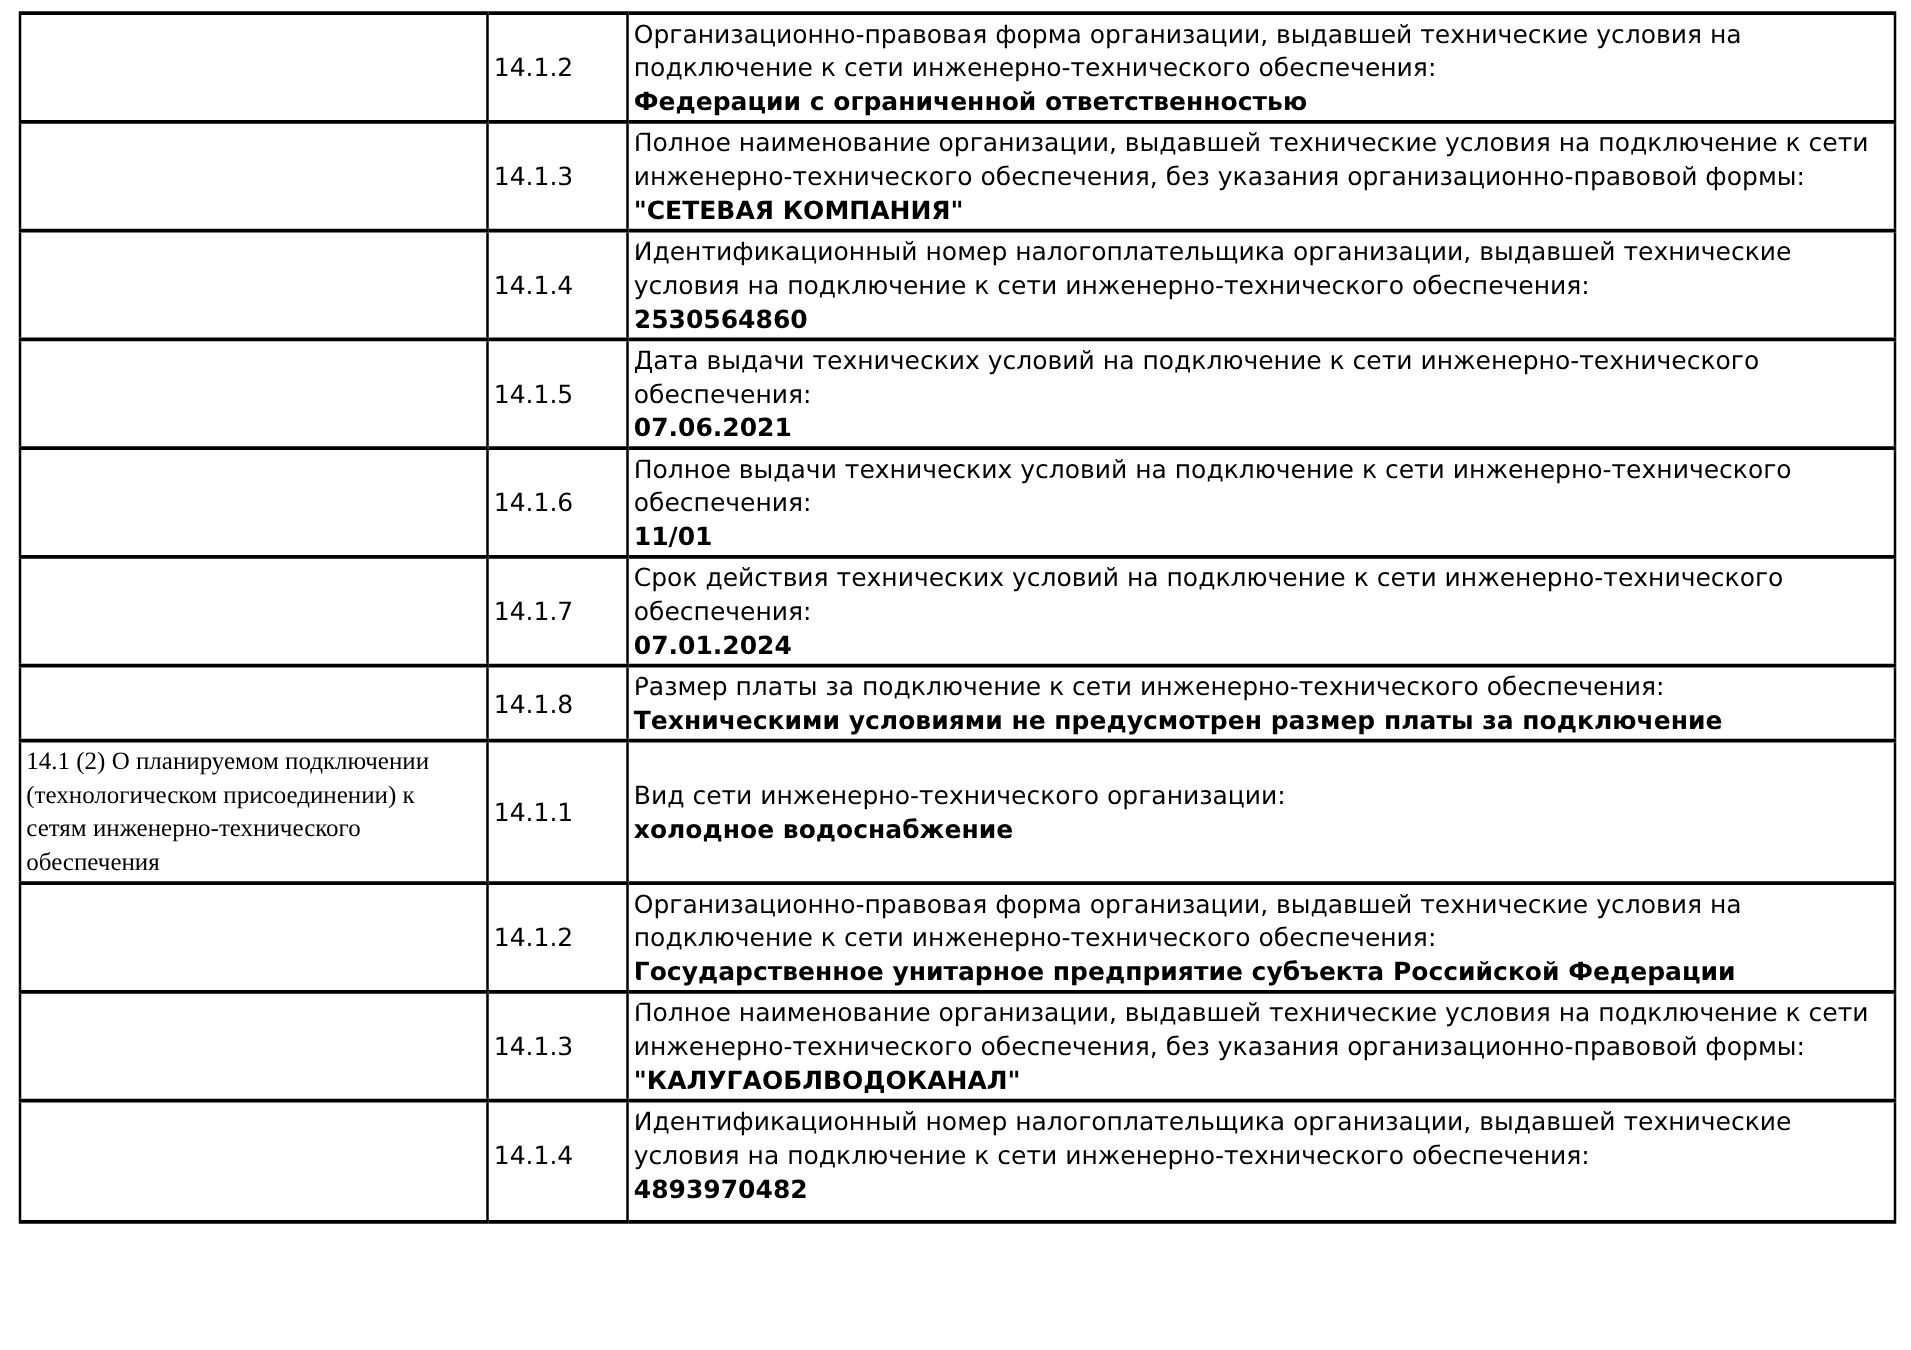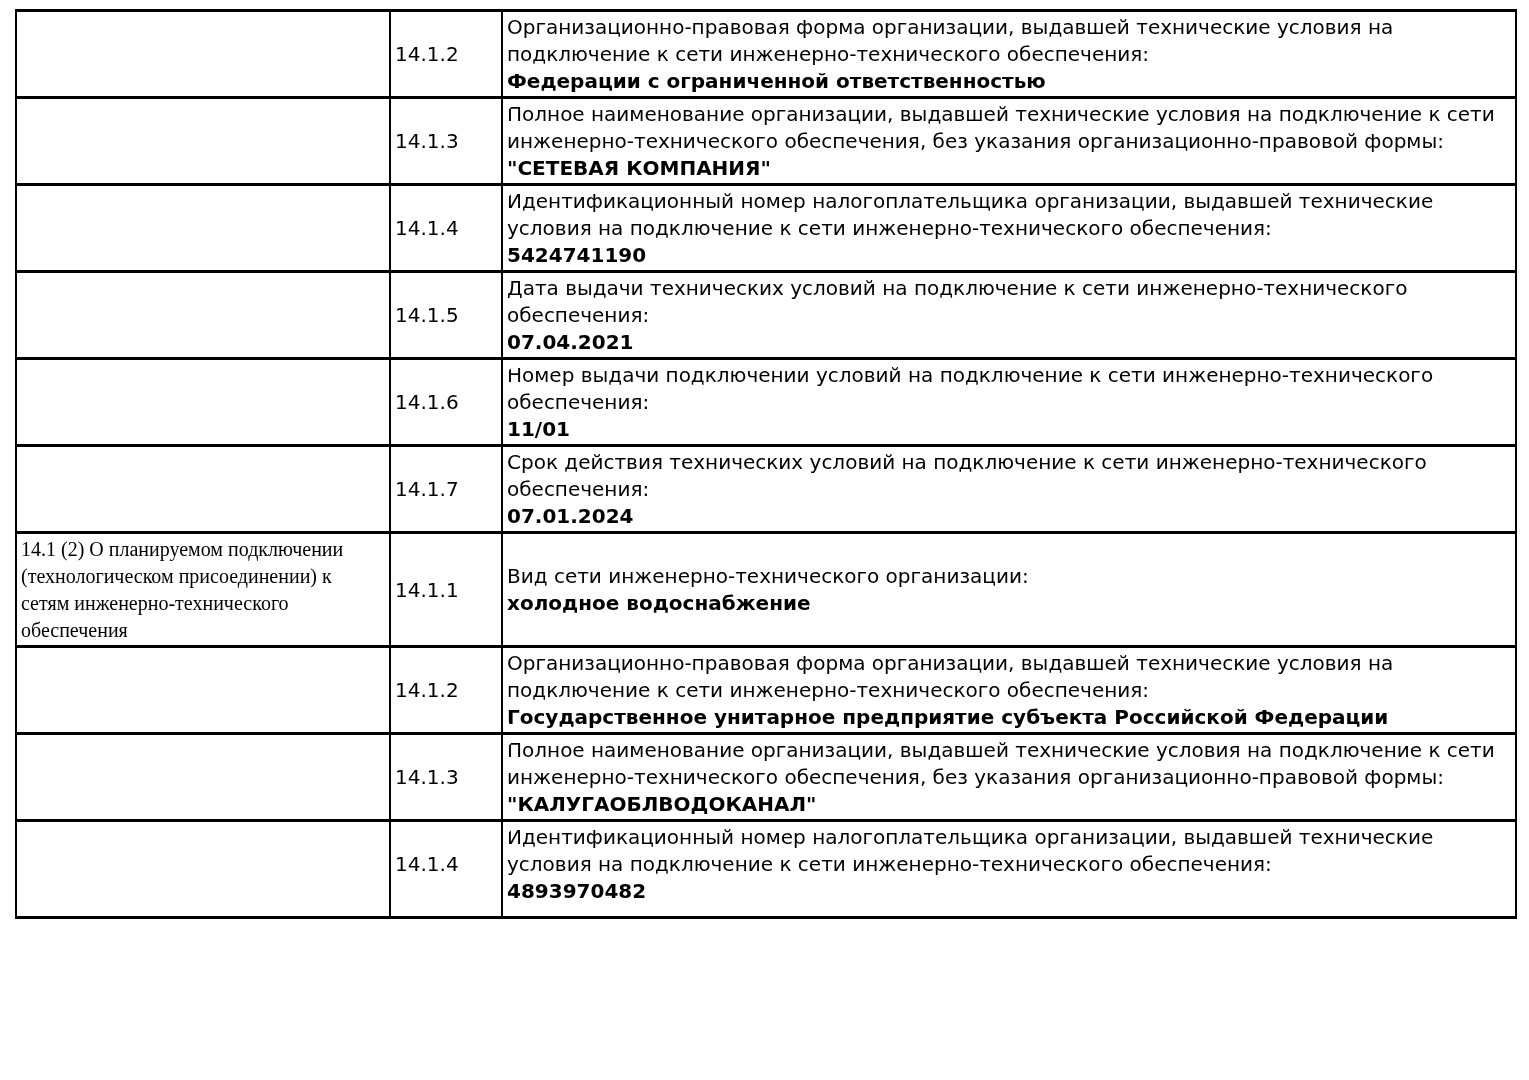--- a/index.html
+++ b/index.html
@@ -78,57 +78,69 @@
   </tr>
         <tr>
     <td class="c-section">
       <span class="section-label"></span>
     </td>
     <td class="c-code">
       <span class="row-code">14.1.4</span>
     </td>
     <td class="c-detail">
       <div class="field-label">Идентификационный номер налогоплательщика организации, выдавшей технические условия на подключение к сети инженерно-технического обеспечения:</div>
-      <div class="field-value">5424741190</div>
+      <div class="field-value">2530564860</div>
     </td>
   </tr>
         <tr>
     <td class="c-section">
       <span class="section-label"></span>
     </td>
     <td class="c-code">
       <span class="row-code">14.1.5</span>
     </td>
     <td class="c-detail">
       <div class="field-label">Дата выдачи технических условий на подключение к сети инженерно-технического обеспечения:</div>
-      <div class="field-value">07.04.2021</div>
+      <div class="field-value">07.06.2021</div>
     </td>
   </tr>
         <tr>
     <td class="c-section">
       <span class="section-label"></span>
     </td>
     <td class="c-code">
       <span class="row-code">14.1.6</span>
     </td>
     <td class="c-detail">
-      <div class="field-label">Номер выдачи подключении условий на подключение к сети инженерно-технического обеспечения:</div>
+      <div class="field-label">Полное выдачи технических условий на подключение к сети инженерно-технического обеспечения:</div>
       <div class="field-value">11/01</div>
     </td>
   </tr>
         <tr>
     <td class="c-section">
       <span class="section-label"></span>
     </td>
     <td class="c-code">
       <span class="row-code">14.1.7</span>
     </td>
     <td class="c-detail">
       <div class="field-label">Срок действия технических условий на подключение к сети инженерно-технического обеспечения:</div>
       <div class="field-value">07.01.2024</div>
+    </td>
+  </tr>
+        <tr>
+    <td class="c-section">
+      <span class="section-label"></span>
+    </td>
+    <td class="c-code">
+      <span class="row-code">14.1.8</span>
+    </td>
+    <td class="c-detail">
+      <div class="field-label">Размер платы за подключение к сети инженерно-технического обеспечения:</div>
+      <div class="field-value">Техническими условиями не предусмотрен размер платы за подключение</div>
     </td>
   </tr>
         <tr>
     <td class="c-section">
       <span class="section-label">14.1 (2) О планируемом подключении (технологическом присоединении) к сетям инженерно-технического обеспечения</span>
     </td>
     <td class="c-code">
       <span class="row-code">14.1.1</span>
     </td>
     <td class="c-detail">

